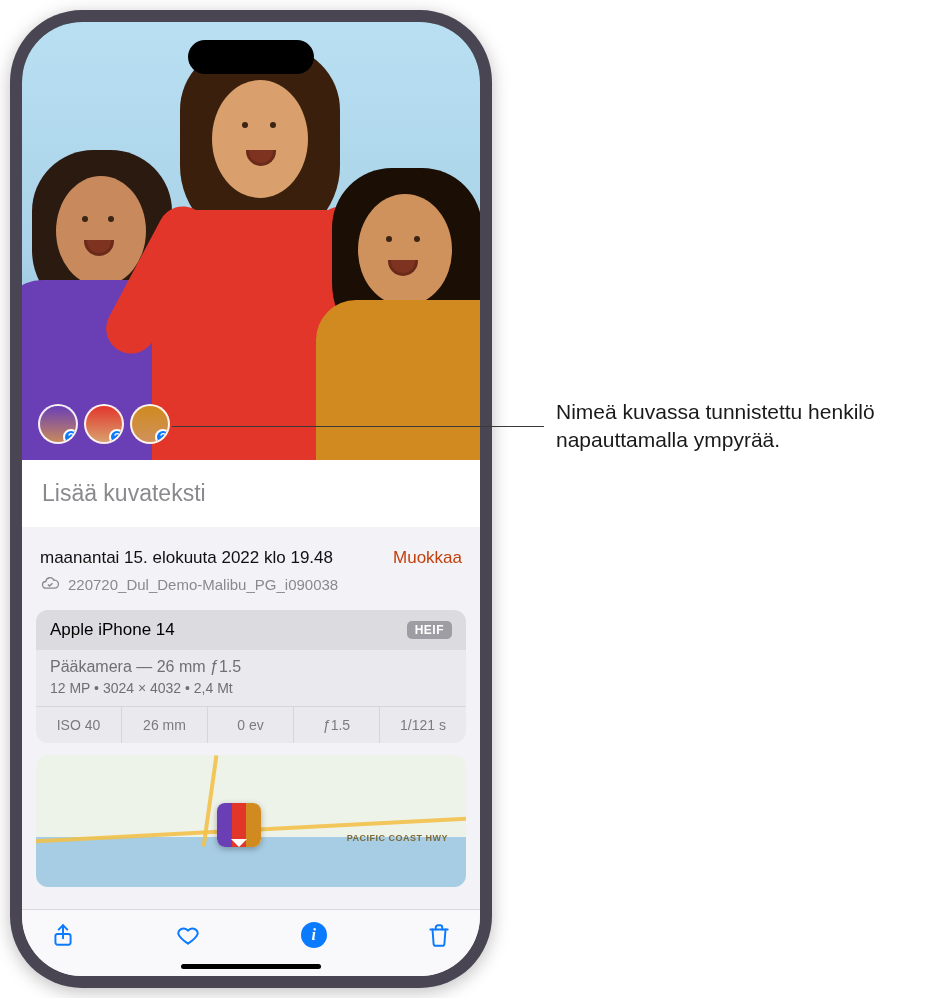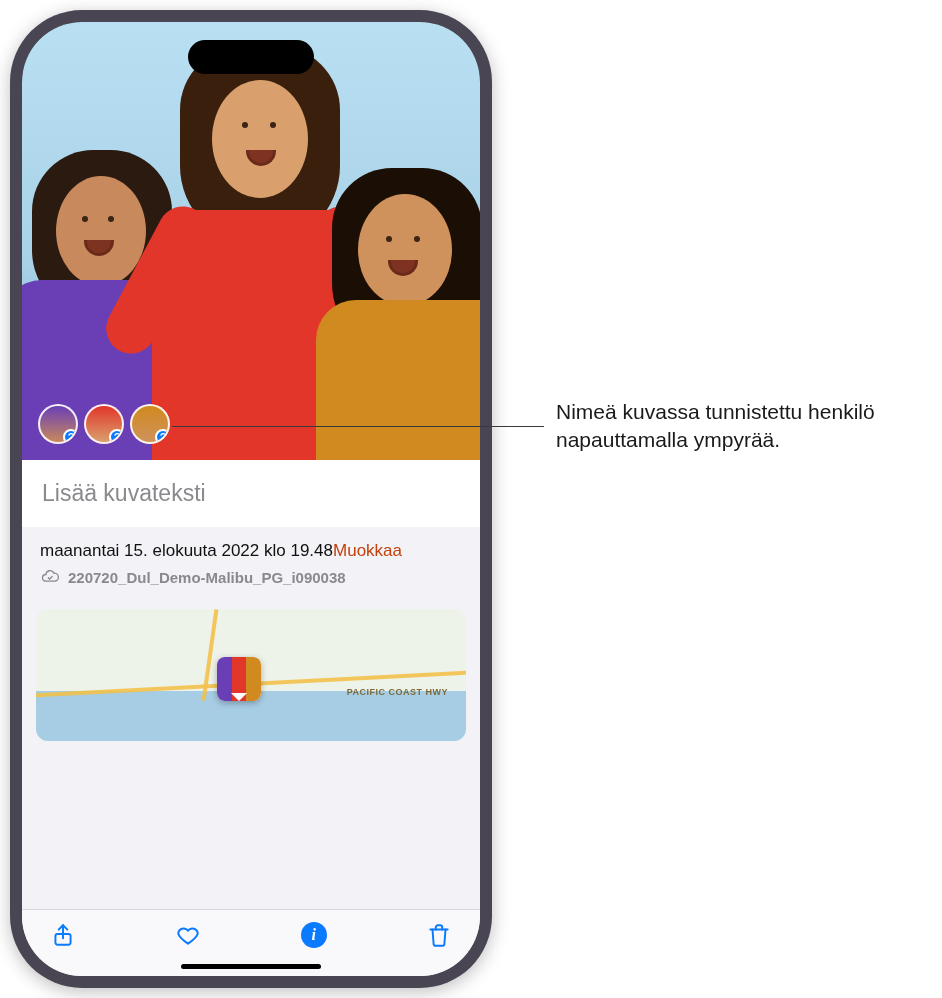--- a/index.html
+++ b/index.html
@@ -110,24 +110,24 @@
   }
   .caption-box {
     background:#fff;
     padding:20px 20px;
   }
   .caption-placeholder { color:#8a8a8e; font-size:23px; }
   .meta-block {
     padding:14px 18px 10px 18px;
     display:flex; flex-direction:column; gap:6px;
   }
-  .meta-row1 { display:flex; justify-content:flex-start; align-items:baseline;}
+  .meta-row1 { display:flex; justify-content:space-between; align-items:baseline;margin-top:7px;}
   .datetime { font-size:17px; color:#111;}
   .edit-link { color:#c2410c; font-size:17px;}
-  .file-row { display:flex; align-items:center; gap:8px; color:#8a8a8e; font-size:15px;font-weight:bold;}
+  .file-row { display:flex; align-items:center; gap:8px; color:#8a8a8e; font-size:15px;}
   .cloud-icon { width:20px; height:20px; }
   
   .exif-card {
     margin:6px 14px 0 14px;
     background:#eaeaee;
     border-radius:12px;
     overflow:hidden;
     font-size:15px;
   }
   .exif-head {
@@ -270,20 +270,37 @@
             <span class="cloud-icon">
               <svg viewBox="0 0 24 24" fill="none" stroke="#8a8a8e" stroke-width="1.6">
                 <path d="M7 17a4 4 0 0 1 0-8 5 5 0 0 1 9.6-1.5A4.5 4.5 0 0 1 18 17H7z"></path>
                 <path d="M9.5 12.5l2 2 3.5-3.5"></path>
               </svg>
             </span>
             <span>220720_Dul_Demo-Malibu_PG_i090038</span>
           </div>
         </div>
 
+        <div class="exif-card">
+          <div class="exif-head">
+            <span>Apple iPhone 14</span>
+            <span class="heif-badge">HEIF</span>
+          </div>
+          <div class="exif-body">
+            <div class="lens-line">Pääkamera — 26 mm ƒ1.5</div>
+            <div class="res-line">12 MP  •  3024 × 4032  •  2,4 Mt</div>
+          </div>
+          <div class="exif-grid">
+            <div>ISO 40</div>
+            <div>26 mm</div>
+            <div>0 ev</div>
+            <div>ƒ1.5</div>
+            <div>1/121 s</div>
+          </div>
+        </div>
 
         <div class="map-box">
           <div class="coast"></div>
           <div class="water"></div>
           <div class="road"></div>
           <div class="road2"></div>
           <div class="road-label">PACIFIC COAST HWY</div>
           <div class="map-pin">
               <div class="map-pin-inner"></div>
             </div>

